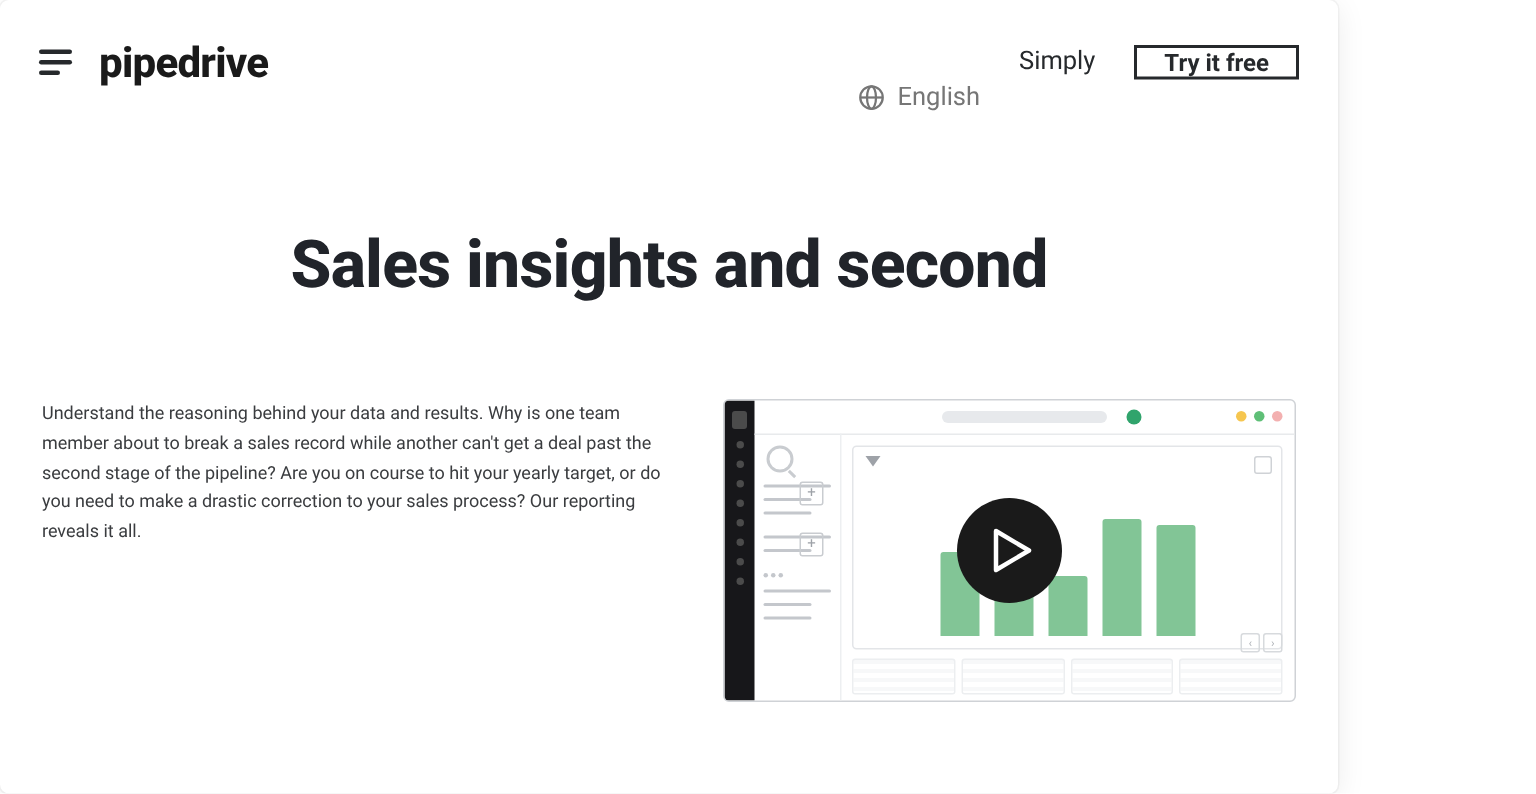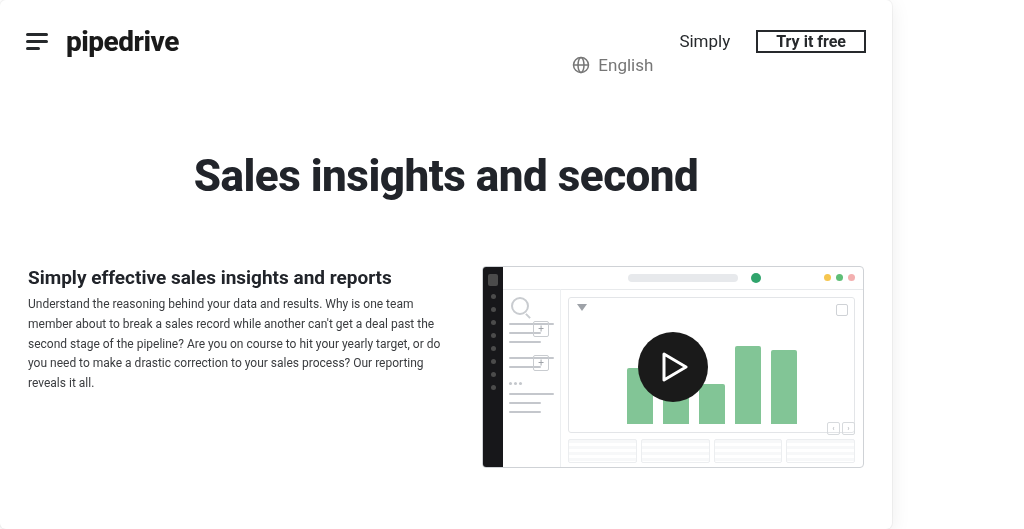--- a/index.html
+++ b/index.html
@@ -217,21 +217,20 @@
       </div>
       <div class="login">Simply</div>
       <div class="cta-btn">Try it free</div>
     </div>
   </nav>
 
   <h1 class="hero-title">Sales insights and second</h1>
 
   <div class="content">
     <div class="copy">
-      <h3>Simply effective sales insights and reports</h3>
       <p>Understand the reasoning behind your data and results. Why is one team member about to break a sales record while another can't get a deal past the second stage of the pipeline? Are you on course to hit your yearly target, or do you need to make a drastic correction to your sales process? Our reporting reveals it all.</p>
     </div>
 
     <div class="video-wrap">
       <div class="video-card">
         <div class="vc-sidebar">
           <div class="logo-dot"></div>
           <div class="dot"></div>
             <div class="dot"></div>
             <div class="dot"></div>

